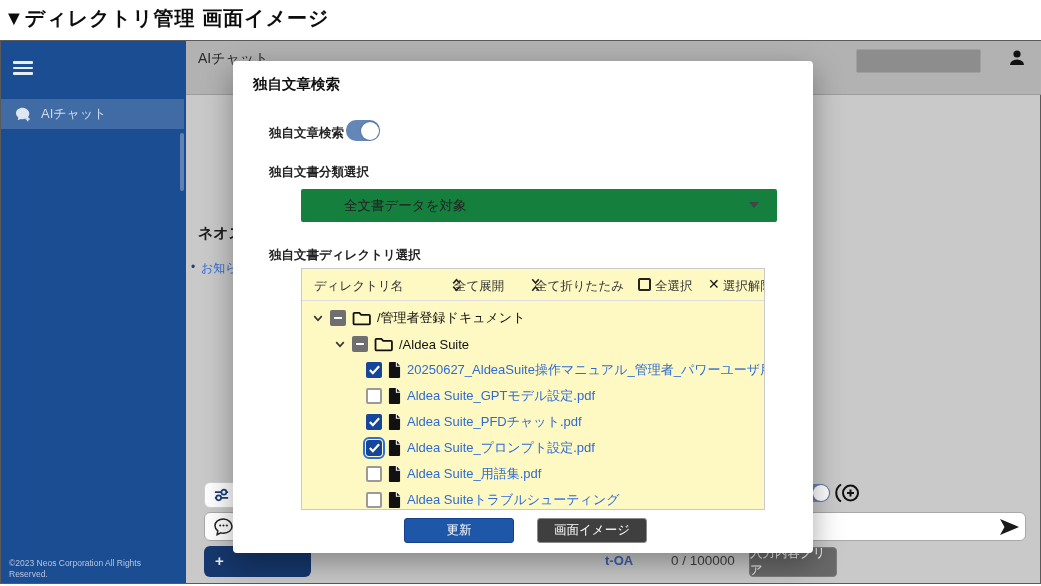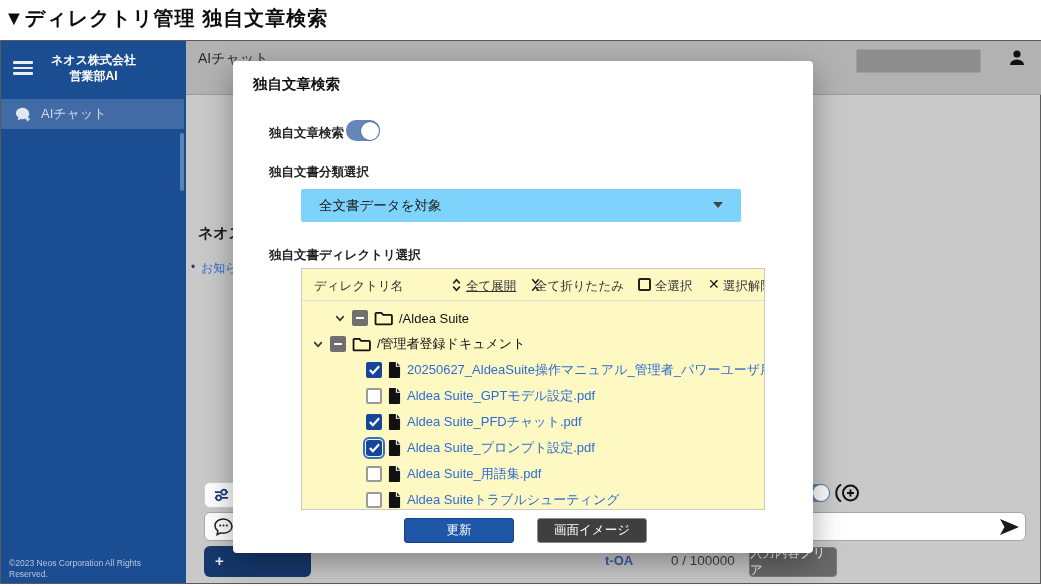--- a/index.html
+++ b/index.html
@@ -60,30 +60,30 @@
   #clear-btn { left:748px; top:506px; width:88px; height:30px; background:#696969; border:1px solid #7c7c7c; border-radius:4px; color:#f2f2f2; font-size:12.5px; display:flex; align-items:center; justify-content:center; }
 
   
   #modal { left:232px; top:20px; width:580px; height:492px; background:#fff; border-radius:4px;
     box-shadow:0 10px 30px rgba(0,0,0,.35); z-index:10; }
   #m-title { left:20px; top:14px; font-size:14.5px; font-weight:bold; color:#111; }
   #m-toggle-label { left:36px; top:64px; font-size:12.5px; font-weight:bold; color:#222; }
   #m-toggle { left:113px; top:59px; width:34px; height:21px; }
   #m-toggle .knob { right:1.5px; top:1.5px; width:18px; height:18px; }
   #m-cat-label { left:36px; top:103px; font-size:12.5px; font-weight:bold; color:#222; }
-  #m-select { left:68px; top:128px; width:440px; height:33px; background:#7dd3fc; border-radius:2px; display:flex; align-items:center; }
+  #m-select { left:68px; top:128px; width:476px; height:33px; background:#15803d; border-radius:2px; display:flex; align-items:center;padding-left:25px; }
   #m-select .val { margin-left:18px; font-size:13.5px; color:#222; }
   #m-select .caret { position:absolute; right:18px; top:13px; width:0; height:0; border-left:5px solid transparent; border-right:5px solid transparent; border-top:6px solid #444; }
   #m-dir-label { left:36px; top:186px; font-size:12.5px; font-weight:bold; color:#222; }
 
   #m-panel { left:68px; top:207px; width:464px; height:242px; border:1px solid #c9c9c9; background:#fef9c3; overflow:hidden; }
   #p-header { left:0; top:0; width:462px; height:32px; border-bottom:1px solid #ddd; }
   #p-header .hlbl { position:absolute; top:9px; font-size:12.5px; color:#333; white-space:nowrap; }
   #ph-name { left:12px; }
-  #ph-expand-ic { left:148px; top:9px; } #ph-expand { left:164px;text-decoration:underline; }
+  #ph-expand-ic { left:148px; top:9px; } #ph-expand { left:152px; }
   #ph-fold-ic { left:227px; top:9px; }  #ph-fold { left:233px; }
   #ph-sq { left:336px; top:9px; width:13px; height:13px; border:2px solid #222; border-radius:2px; }
   #ph-selall { left:353px; }
   #ph-x { left:406px; top:7px; font-size:14px; font-weight:bold; color:#111; }
   #ph-desel { left:421px; }
 
   #tree { left:0; top:36px; width:462px; }
   .trow { display:flex; align-items:center; height:26px; gap:6px; }
   .chev { width:12px; height:12px; flex:0 0 auto; display:flex; align-items:center; }
   .cb { width:16px; height:16px; flex:0 0 auto; border-radius:2px; position:relative; }
@@ -101,35 +101,31 @@
   .mbtn { position:absolute; top:457px; width:110px; height:25px; border-radius:3px; font-size:12.5px; color:#fff;
     display:flex; align-items:center; justify-content:center; }
   #m-update { left:171px; background:var(--button_update,#1e56a8); border:1px solid #16408a; }
   #m-cancel { left:304px; background:var(--button_cancel,#3f3f3f); border:1px solid #8a8a8a; }
 </style>
 </head>
 <body>
 
 <div id="stage">
 
-  <div class="abs" id="page-title">▼ディレクトリ管理 独自文章検索</div>
+  <div class="abs" id="page-title">▼ディレクトリ管理 画面イメージ</div>
 
   <div class="abs" id="app">
 
     <div class="abs" id="sidebar">
       <div class="abs" id="sb-header">
         <div class="abs hamburger">
             <span></span>
             <span></span>
             <span></span>
           </div>
-        <div class="abs" id="sb-org">
-          <div>ネオス株式会社</div>
-          <div>営業部AI</div>
-        </div>
       </div>
       <div class="abs" id="sb-item">
         <span class="ticon" style="margin-left:14px">
           <svg width="17" height="15" viewBox="0 0 20 18">
             <path d="M9 1 C4.6 1 1 3.9 1 7.4 c0 2 1.1 3.7 2.8 4.9 L3.1 16 l3.5-1.7 c0.8 0.2 1.6 0.3 2.4 0.3 4.4 0 8-2.9 8-6.4 S13.4 1 9 1z" fill="#dfe7f2"></path>
             <path d="M15 12 v5 M12.5 14.5 h5" stroke="#dfe7f2" stroke-width="1.8"></path>
           </svg>
         </span>
         <span class="lbl">AIチャット</span>
       </div>
@@ -232,52 +228,52 @@
                 <path d="M4 1 l4 4.5 4-4.5 M4 15 l4-4.5 4 4.5" fill="none" stroke="#222" stroke-width="2"></path>
               </svg>
           </span>
           <span class="hlbl" id="ph-fold">全て折りたたみ</span>
           <span class="abs" id="ph-sq"></span>
           <span class="hlbl" id="ph-selall">全選択</span>
           <span class="abs" id="ph-x">✕</span>
           <span class="hlbl" id="ph-desel">選択解除</span>
         </div>
         <div class="abs" id="tree">
+            <div class="trow" style="padding-left: 10px;">
+              <span class="chev">
+                <svg width="12" height="12" viewBox="0 0 16 16">
+                  <path d="M3 5.5 l5 5.5 5-5.5" fill="none" stroke="#333" stroke-width="2.2"></path>
+                </svg>
+              </span>
+              <span class="cb indet">
+                <span class="bar"></span>
+              </span>
+              <span class="ticon">
+                <svg width="19" height="15" viewBox="0 0 20 16">
+                  <path d="M1.5 3 a1 1 0 0 1 1-1 h5.2 l2 2.2 h8.3 a1 1 0 0 1 1 1 v8 a1 1 0 0 1-1 1 h-15.5 a1 1 0 0 1-1-1 z" fill="none" stroke="#111" stroke-width="1.9"></path>
+                </svg>
+              </span>
+              <span class="tlbl folder">/管理者登録ドキュメント</span>
+            </div>
             <div class="trow" style="padding-left: 32px;">
               <span class="chev">
                 <svg width="12" height="12" viewBox="0 0 16 16">
                   <path d="M3 5.5 l5 5.5 5-5.5" fill="none" stroke="#333" stroke-width="2.2"></path>
                 </svg>
               </span>
               <span class="cb indet">
                 <span class="bar"></span>
               </span>
               <span class="ticon">
                 <svg width="19" height="15" viewBox="0 0 20 16">
                   <path d="M1.5 3 a1 1 0 0 1 1-1 h5.2 l2 2.2 h8.3 a1 1 0 0 1 1 1 v8 a1 1 0 0 1-1 1 h-15.5 a1 1 0 0 1-1-1 z" fill="none" stroke="#111" stroke-width="1.9"></path>
                 </svg>
               </span>
               <span class="tlbl folder">/Aldea Suite</span>
             </div>
-            <div class="trow" style="padding-left: 10px;">
-              <span class="chev">
-                <svg width="12" height="12" viewBox="0 0 16 16">
-                  <path d="M3 5.5 l5 5.5 5-5.5" fill="none" stroke="#333" stroke-width="2.2"></path>
-                </svg>
-              </span>
-              <span class="cb indet">
-                <span class="bar"></span>
-              </span>
-              <span class="ticon">
-                <svg width="19" height="15" viewBox="0 0 20 16">
-                  <path d="M1.5 3 a1 1 0 0 1 1-1 h5.2 l2 2.2 h8.3 a1 1 0 0 1 1 1 v8 a1 1 0 0 1-1 1 h-15.5 a1 1 0 0 1-1-1 z" fill="none" stroke="#111" stroke-width="1.9"></path>
-                </svg>
-              </span>
-              <span class="tlbl folder">/管理者登録ドキュメント</span>
-            </div>
             <div class="trow" style="padding-left: 64px;">
               <span class="cb checked">
                 <svg width="13" height="12" viewBox="0 0 14 13">
                   <path d="M2 6.5 l3.2 3.4 L12 2.5" fill="none" stroke="#fff" stroke-width="2.4"></path>
                 </svg>
               </span>
               <span class="ticon">
                 <svg width="13" height="16" viewBox="0 0 14 17">
                   <path d="M1 1 a1 1 0 0 1 1-1 h7 l4 4.2 v11.8 a1 1 0 0 1-1 1 H2 a1 1 0 0 1-1-1 z" fill="#111"></path>
                   <path d="M9 0 v4.5 h4.5" fill="none" stroke="#fff" stroke-width="1.1"></path>

